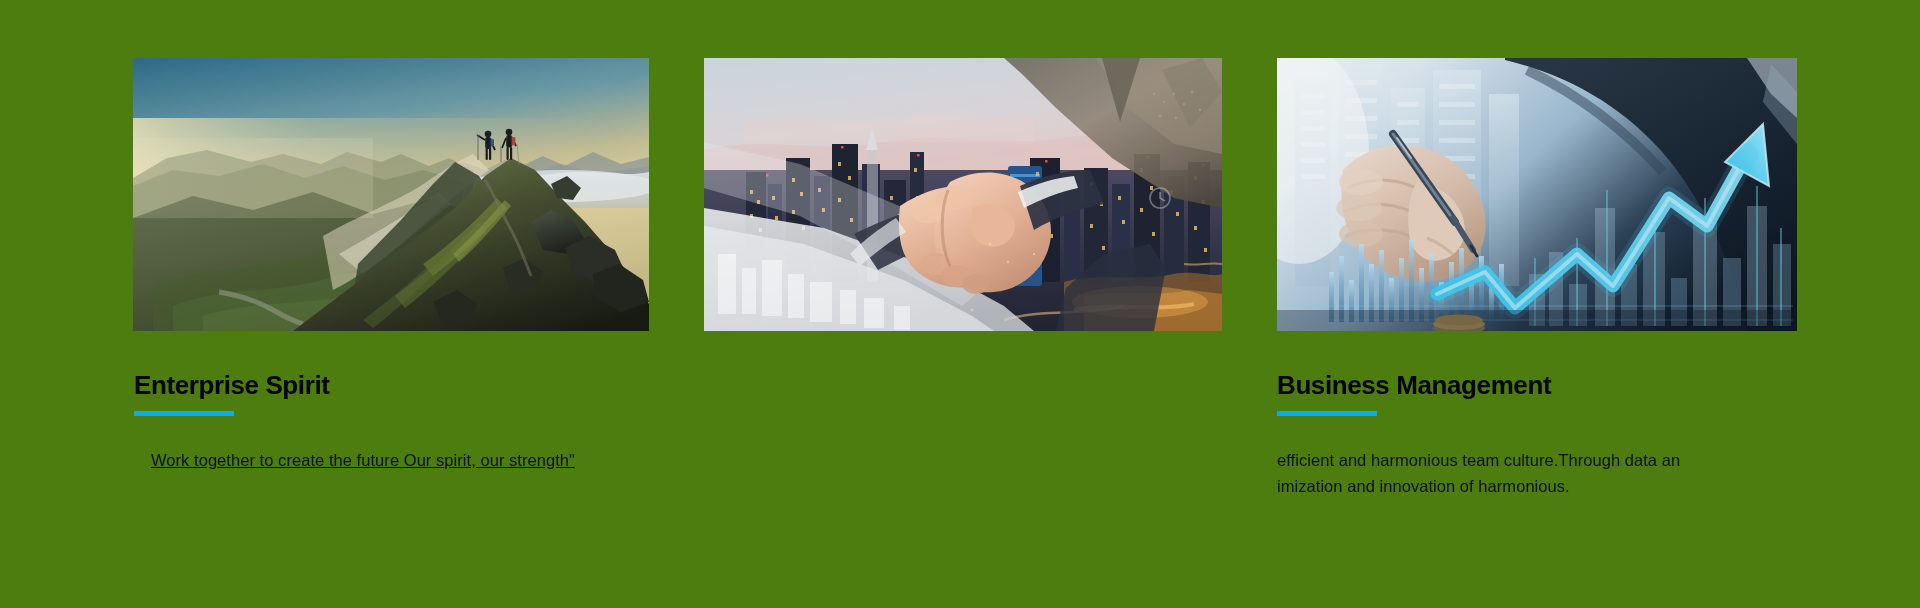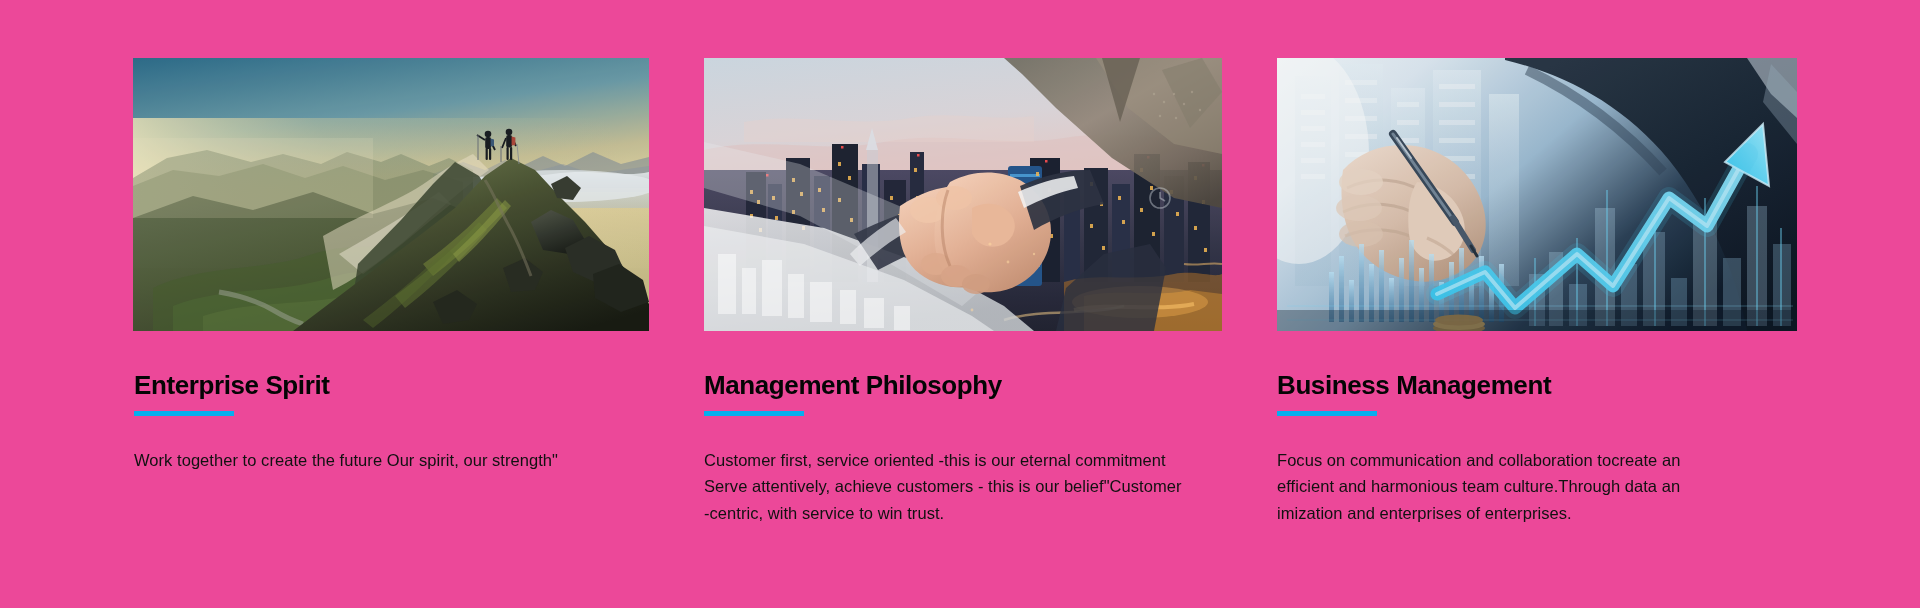--- a/index.html
+++ b/index.html
@@ -10,21 +10,21 @@
     height: 608px;
     background: #ffffff;
     font-family: "Liberation Sans", sans-serif;
     overflow: hidden;
   }
 
   .page {
     position: relative;
     width: 1920px;
     height: 608px;
-    background: #ec4899;
+    background: #4d7c0f;
   }
 
   .cards {
     position: absolute;
     top: 58px;
     left: 133px;
     width: 1659px;
     display: flex;
     gap: 55px;
   }
@@ -68,21 +68,21 @@
   }
   .card-1 .title-rule { margin-left: 1px; }
 
   .card-text {
     margin-top: 31px;
     font-size: 16.5px;
     line-height: 26.5px;
     color: #111111;
     letter-spacing: 0.05px;
   }
-  .card-1 .card-text { margin-left: 1px; }
+  .card-1 .card-text { margin-left: 18px; text-decoration: underline; }
   .card-text p { margin: 0; white-space: nowrap; }
   .card-3 .card-text p { white-space: normal; }
 </style>
 </head>
 <body>
 
 <div class="page">
   <div class="cards">
 
     <div class="card card-1">
@@ -419,29 +419,20 @@
           </g>
 
           <g opacity="0.4">
             <circle cx="456" cy="140" r="10" fill="none" stroke="#dfe6ec" stroke-width="1.6"></circle>
             <path d="M456,134 L456,140 L461,143" stroke="#dfe6ec" stroke-width="1.6" fill="none"></path>
           </g>
 
           <rect x="0" y="0" width="518" height="273" fill="#ffffff" opacity="0.03"></rect>
         </svg>
       </div>
-      <div class="card-body">
-        <div class="card-title">Management Philosophy</div>
-        <div class="title-rule"></div>
-        <div class="card-text">
-          <p>Customer first, service oriented -this is our eternal commitment</p>
-          <p>Serve attentively, achieve customers - this is our belief"Customer</p>
-          <p>-centric, with service to win trust.</p>
-        </div>
-      </div>
     </div>
 
     <div class="card card-3">
       <div class="thumb">
         <svg viewBox="0 0 520 273" preserveAspectRatio="none" aria-hidden="true">
           <defs>
             <linearGradient id="b-bg" x1="0" y1="0" x2="1" y2="0.6">
               <stop offset="0" stop-color="#f4f9fc"></stop>
               <stop offset="0.22" stop-color="#dfeaf3"></stop>
               <stop offset="0.52" stop-color="#9fbdd4"></stop>
@@ -605,21 +596,20 @@
           </g>
 
           <rect x="0" y="252" width="520" height="21" fill="#0e1a28" opacity="0.35"></rect>
           <rect x="0" y="0" width="520" height="273" fill="#0a1626" opacity="0.04"></rect>
         </svg>
       </div>
       <div class="card-body">
         <div class="card-title">Business Management</div>
         <div class="title-rule"></div>
         <div class="card-text">
-          <p>Focus on communication and collaboration tocreate an</p>
           <p>efficient and harmonious team culture.Through data an</p>
-          <p>imization and enterprises of enterprises.</p>
+          <p>imization and innovation of harmonious.</p>
         </div>
       </div>
     </div>
 
   </div>
 </div>
 
 </body></html>

